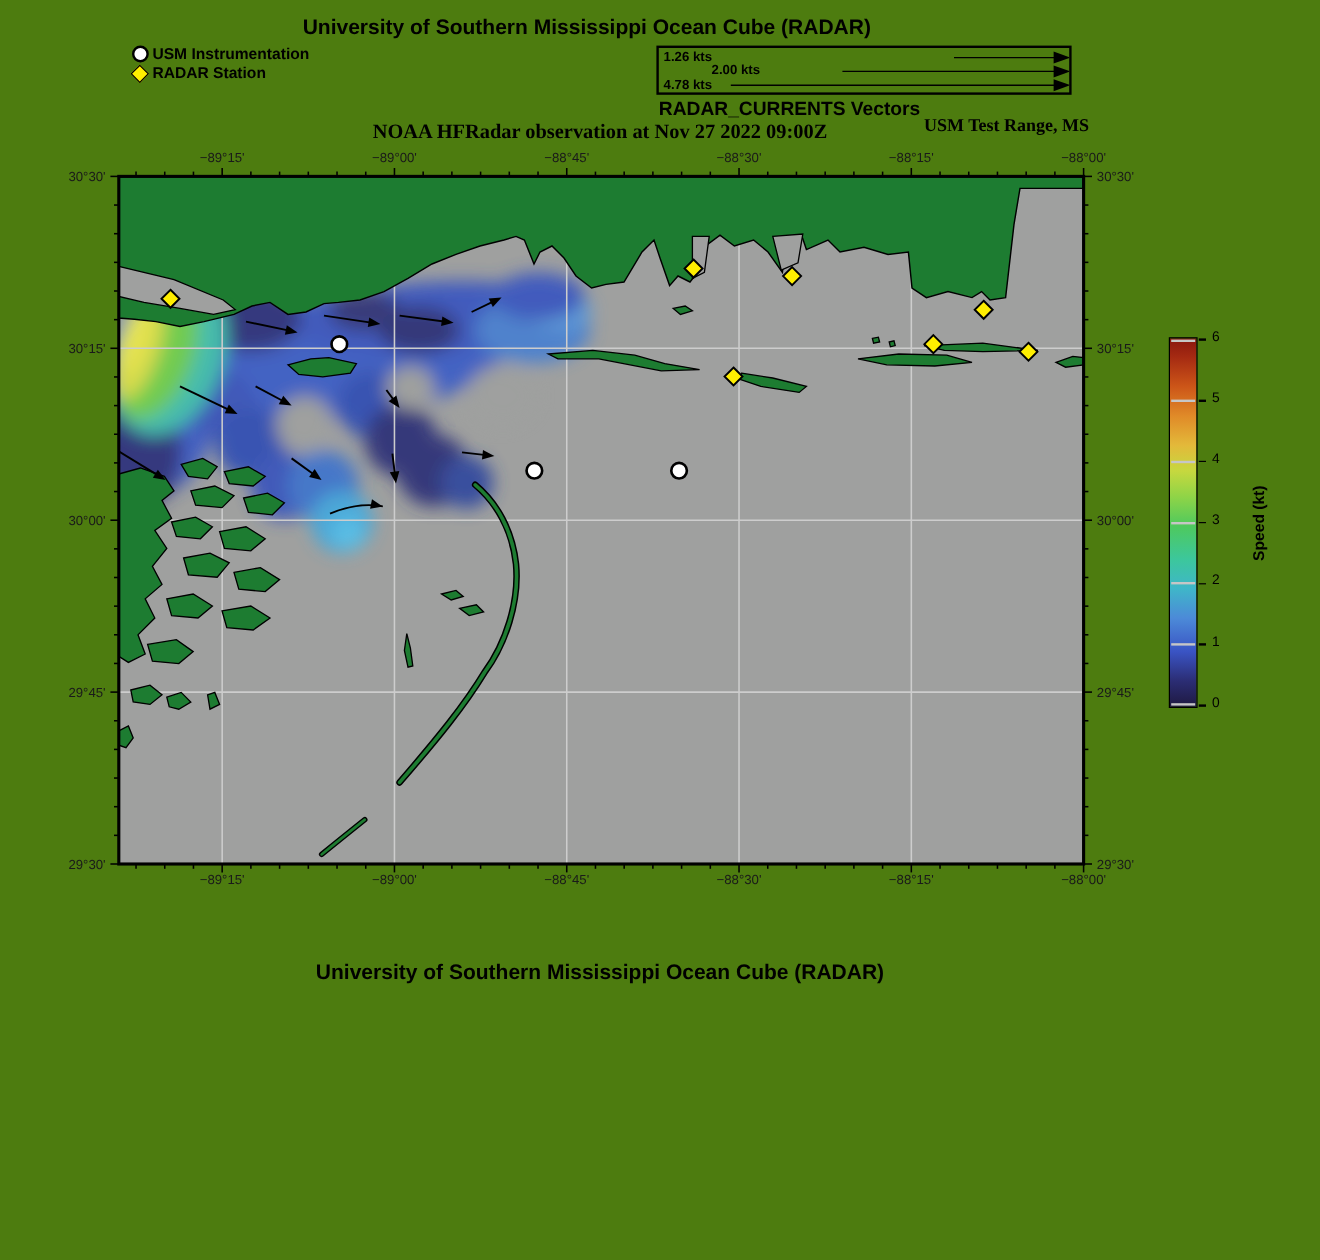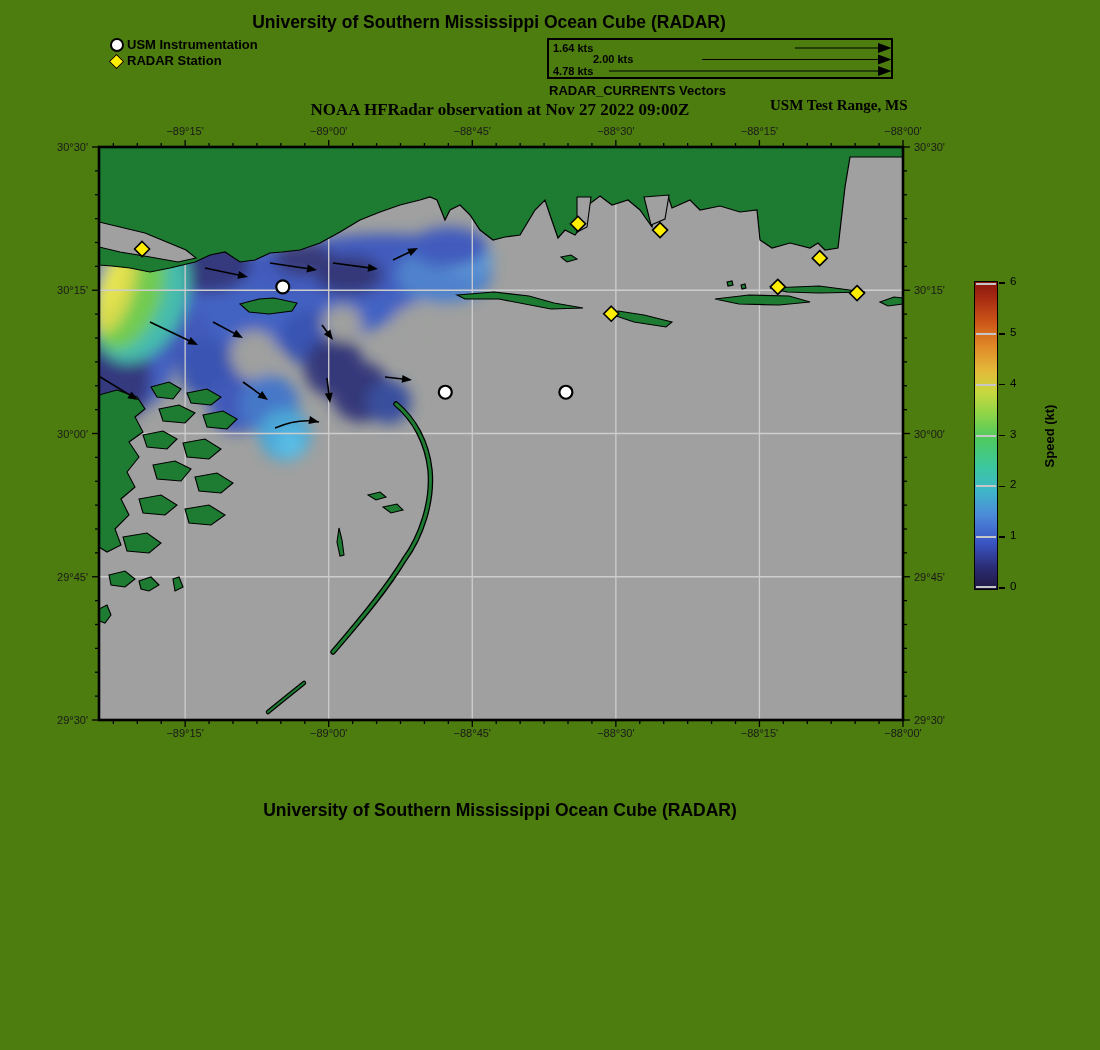--- a/index.html
+++ b/index.html
@@ -7,21 +7,21 @@
           font-family:"Liberation Sans",sans-serif;color:#000;}
   .fig-title{position:absolute;left:0;width:978px;text-align:center;font-size:17.5px;font-weight:bold;}
   .fig-title.bottom{top:800px;width:1000px;}
   .legend-row{position:absolute;left:110px;display:flex;align-items:center;gap:3px;}
   .legend-row .lbl{font-size:13px;font-weight:bold;}
   .sym-circle{width:10px;height:10px;border:2.2px solid #000;border-radius:50%;background:#fff;display:inline-block;}
   .sym-diamond{width:9px;height:9px;border:1.6px solid #000;background:#ffee00;display:inline-block;
                transform:rotate(45deg);margin:1px 2px 0 1px;}
   .vecbox{position:absolute;left:547px;top:38px;width:346px;height:41px;border:2px solid #000;box-sizing:border-box;}
   .vecbox .vlabel{position:absolute;left:4px;font-size:11px;font-weight:bold;line-height:11px;white-space:nowrap;}
-  .veccaption{position:absolute;left:549px;top:83px;font-size:13px;font-weight:bold;}
+  .veccaption{position:absolute;left:549px;top:83px;font-size:16px;font-weight:bold;}
   .obs-title{position:absolute;left:250px;top:100px;width:500px;text-align:center;
              font-family:"Liberation Serif",serif;font-size:17px;font-weight:bold;}
   .range-label{position:absolute;left:770px;top:97px;font-family:"Liberation Serif",serif;
                font-size:15px;font-weight:bold;white-space:nowrap;}
   #mapsvg{position:absolute;left:49px;top:117px;overflow:visible;}
   #mapsvg text.tick{font-family:"Liberation Sans",sans-serif;font-size:11px;fill:#1a1a1a;}
   .cbarwrap{position:absolute;left:974px;top:281px;width:90px;height:312px;}
   .cbar{position:absolute;left:0;top:0;width:24px;height:309px;border:1.8px solid #000;box-sizing:border-box;}
   .cbar-gray{position:absolute;left:2px;width:20px;height:2px;background:#c6c6c6;}
   .cbar-tick{position:absolute;left:25px;width:6px;height:1.6px;background:#000;}
@@ -46,21 +46,21 @@
 
   <div class="vecbox" id="vecbox">
       <svg width="342" height="37" style="position: absolute; left: 0px; top: 0px;">
         <line x1="246" y1="8" x2="331" y2="8" stroke="#000" stroke-width="1.2"></line>
         <polygon points="343,8 329,3 329,13" fill="#000"></polygon>
         <line x1="153" y1="19.5" x2="331" y2="19.5" stroke="#000" stroke-width="1.2"></line>
         <polygon points="343,19.5 329,14.5 329,24.5" fill="#000"></polygon>
         <line x1="60" y1="31" x2="331" y2="31" stroke="#000" stroke-width="1.2"></line>
         <polygon points="343,31 329,26 329,36" fill="#000"></polygon>
       </svg>
-      <div class="vlabel" style="top: 2.5px;">1.64 kts</div>
+      <div class="vlabel" style="top: 2.5px;">1.26 kts</div>
       <div class="vlabel" style="top: 14px; margin-left: 40px;">2.00 kts</div>
       <div class="vlabel" style="top: 25.5px;">4.78 kts</div>
     </div>
   <div class="veccaption">RADAR_CURRENTS Vectors</div>
   <div class="obs-title">NOAA HFRadar observation at Nov 27 2022 09:00Z</div>
   <div class="range-label">USM Test Range, MS</div>
 
   <svg id="mapsvg" width="904" height="632" viewBox="-50 -30 904 632">
       <defs>
         <clipPath id="mapclip">

